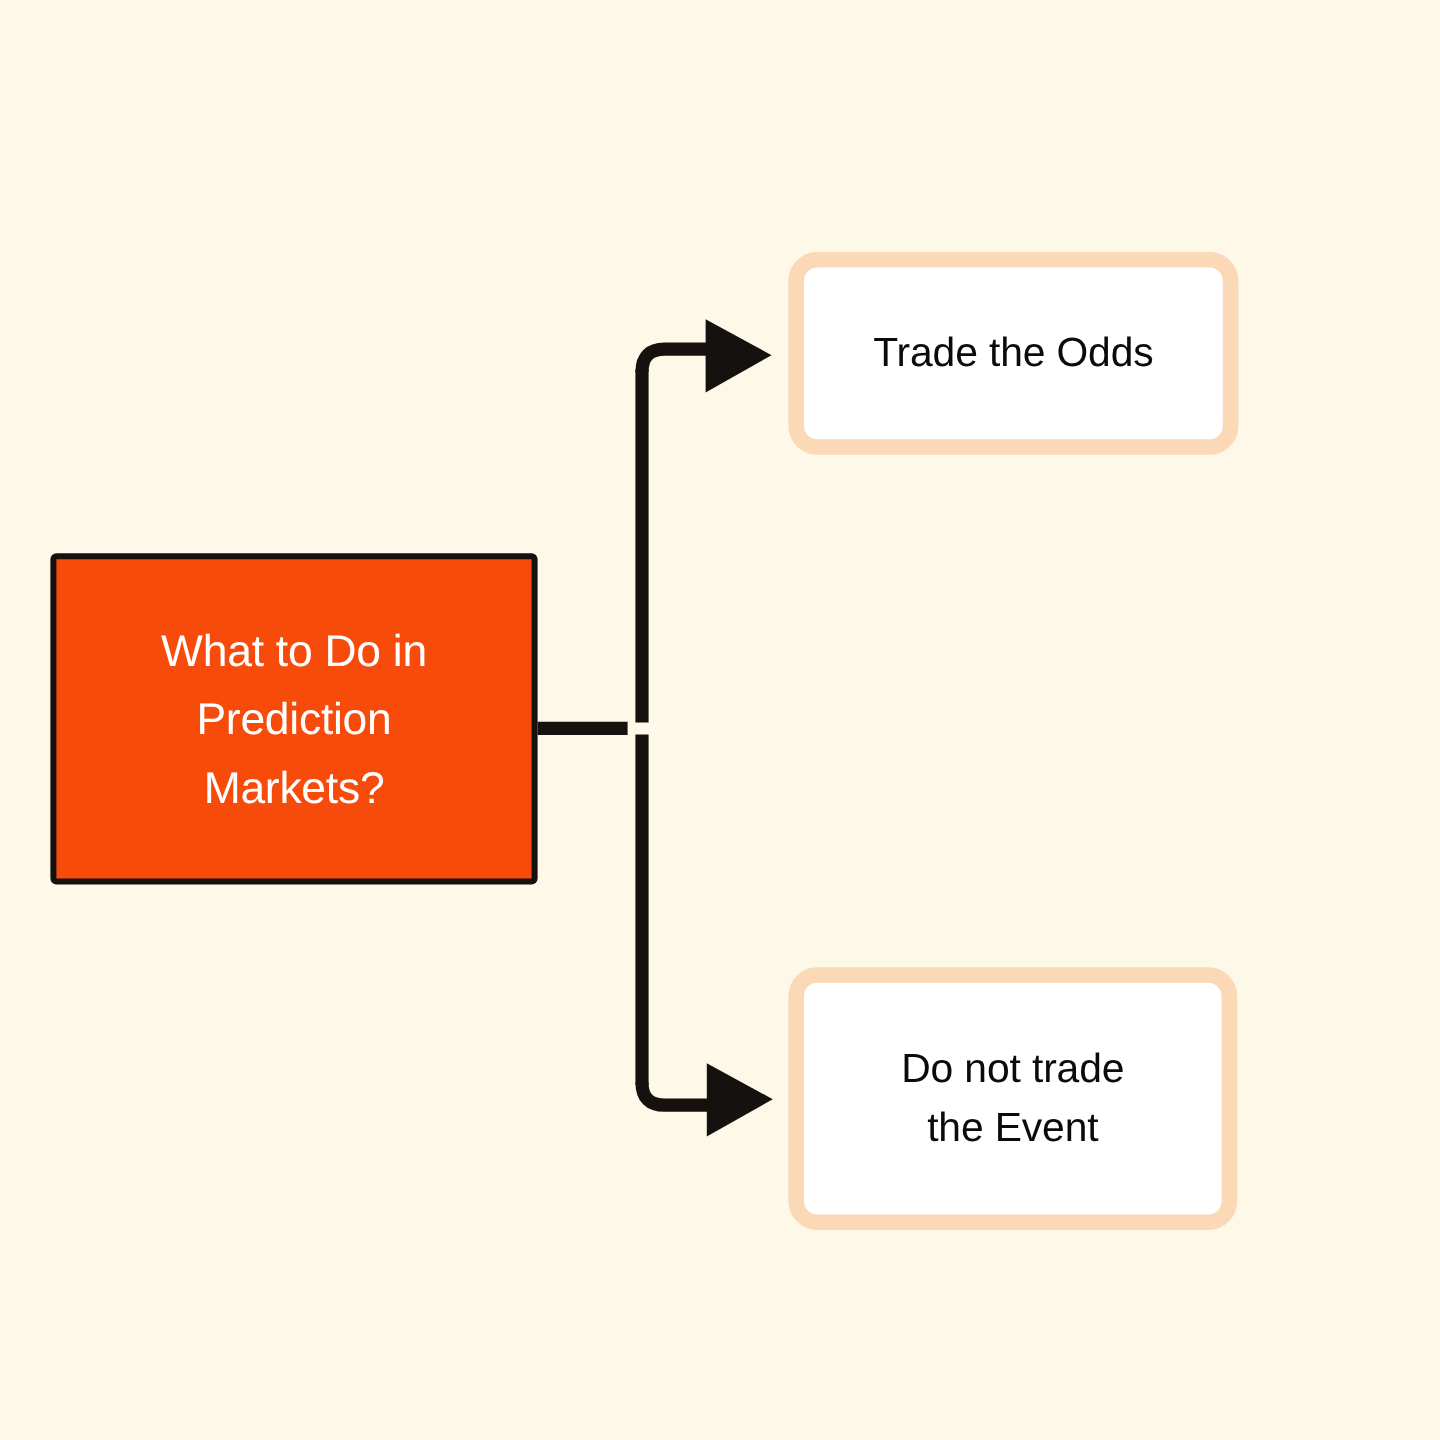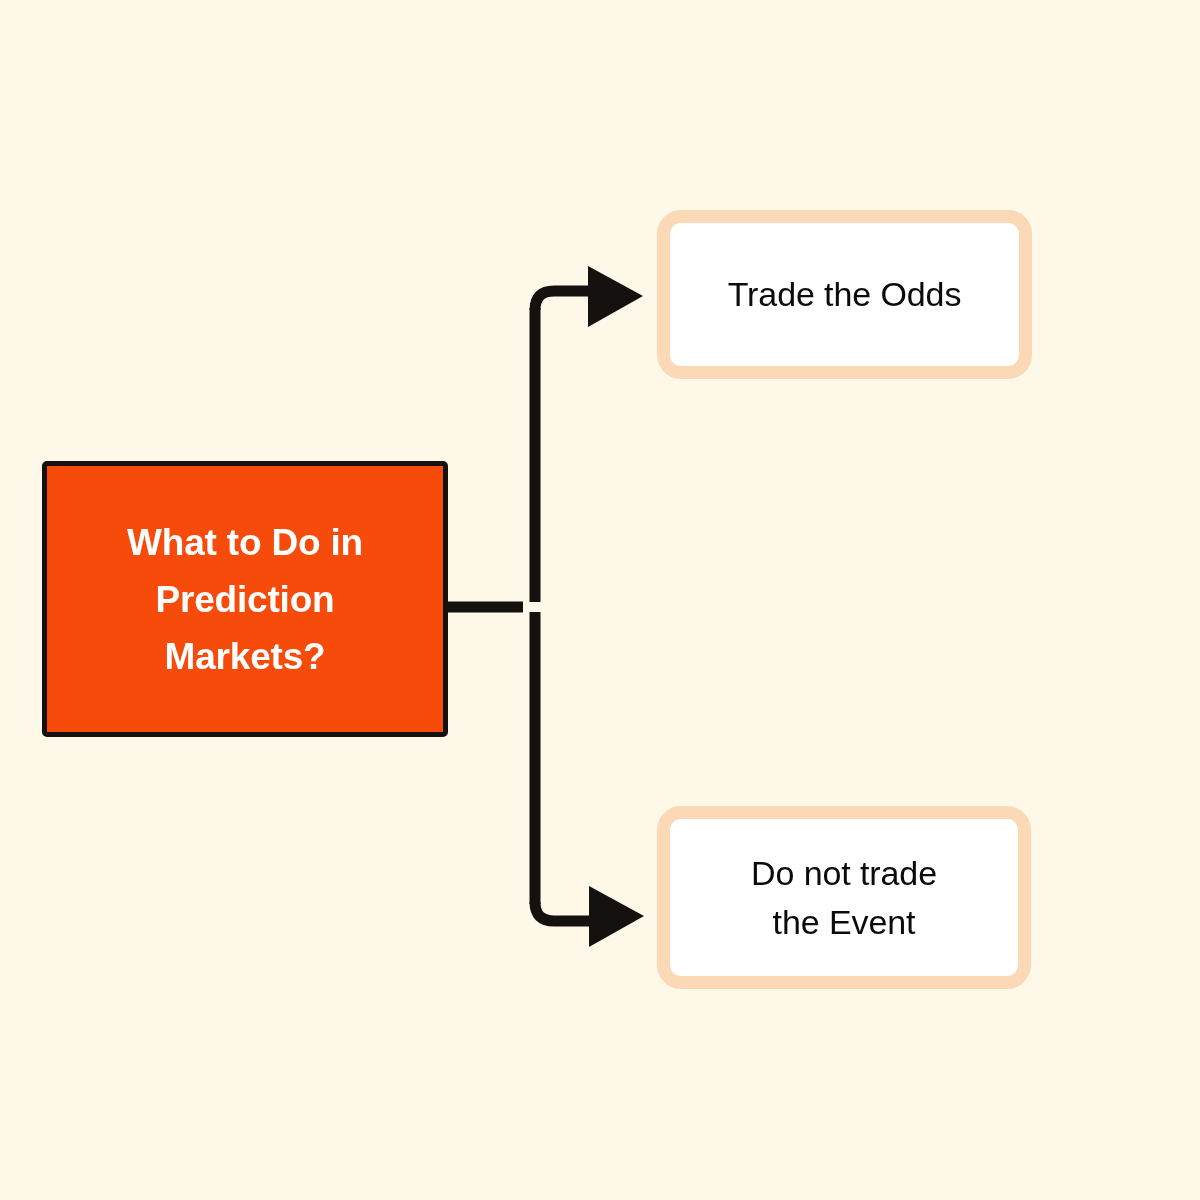--- a/index.html
+++ b/index.html
@@ -31,21 +31,21 @@
     background: #F64B0A;
     border: 5px solid #14110E;
     border-radius: 5px;
     display: flex;
     align-items: center;
     justify-content: center;
   }
   .root-label {
     color: #FFFFFF;
     font-size: 37px;
-    font-weight: 700;
+    font-weight: 400;
     line-height: 57px;
     text-align: center;
     letter-spacing: -0.2px;
     white-space: pre-line;
     padding: 0 14px;
   }
 
   
   .leaf-node {
     position: absolute;
@@ -60,21 +60,21 @@
   .leaf-node.top {
     left: 657px;
     top: 210px;
     width: 375px;
     height: 169px;
   }
   .leaf-node.bottom {
     left: 657px;
     top: 806px;
     width: 374px;
-    height: 183px;
+    height: 219px;
   }
   .leaf-label {
     color: #0B0B0B;
     font-size: 34px;
     font-weight: 400;
     line-height: 49px;
     text-align: center;
     white-space: pre-line;
     letter-spacing: -0.1px;
   }

